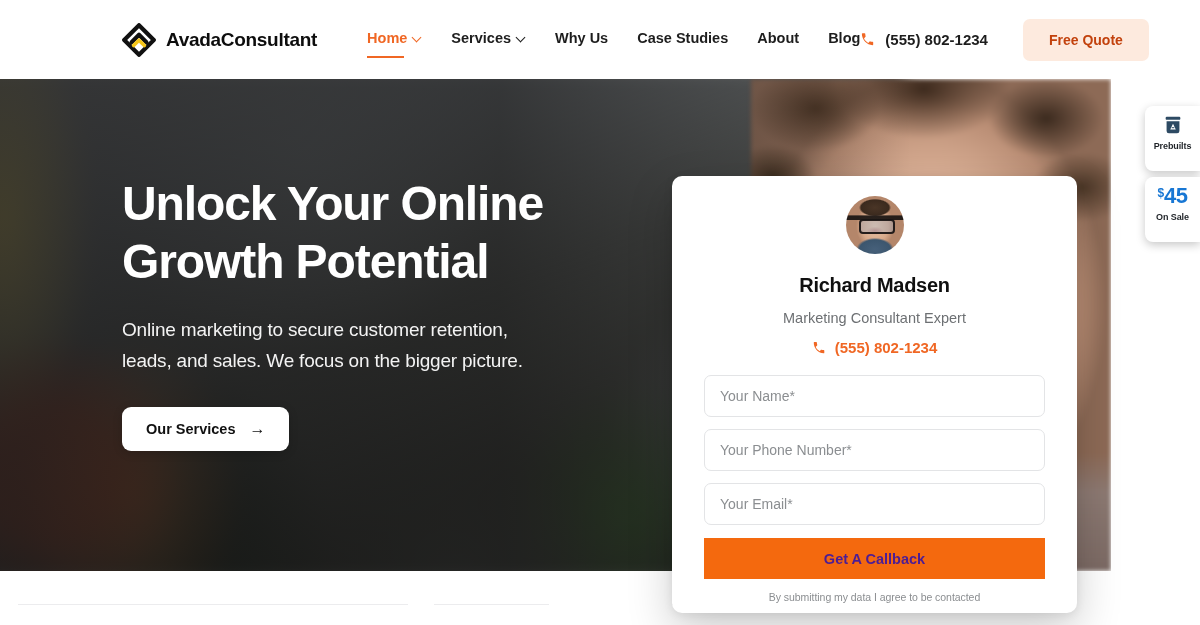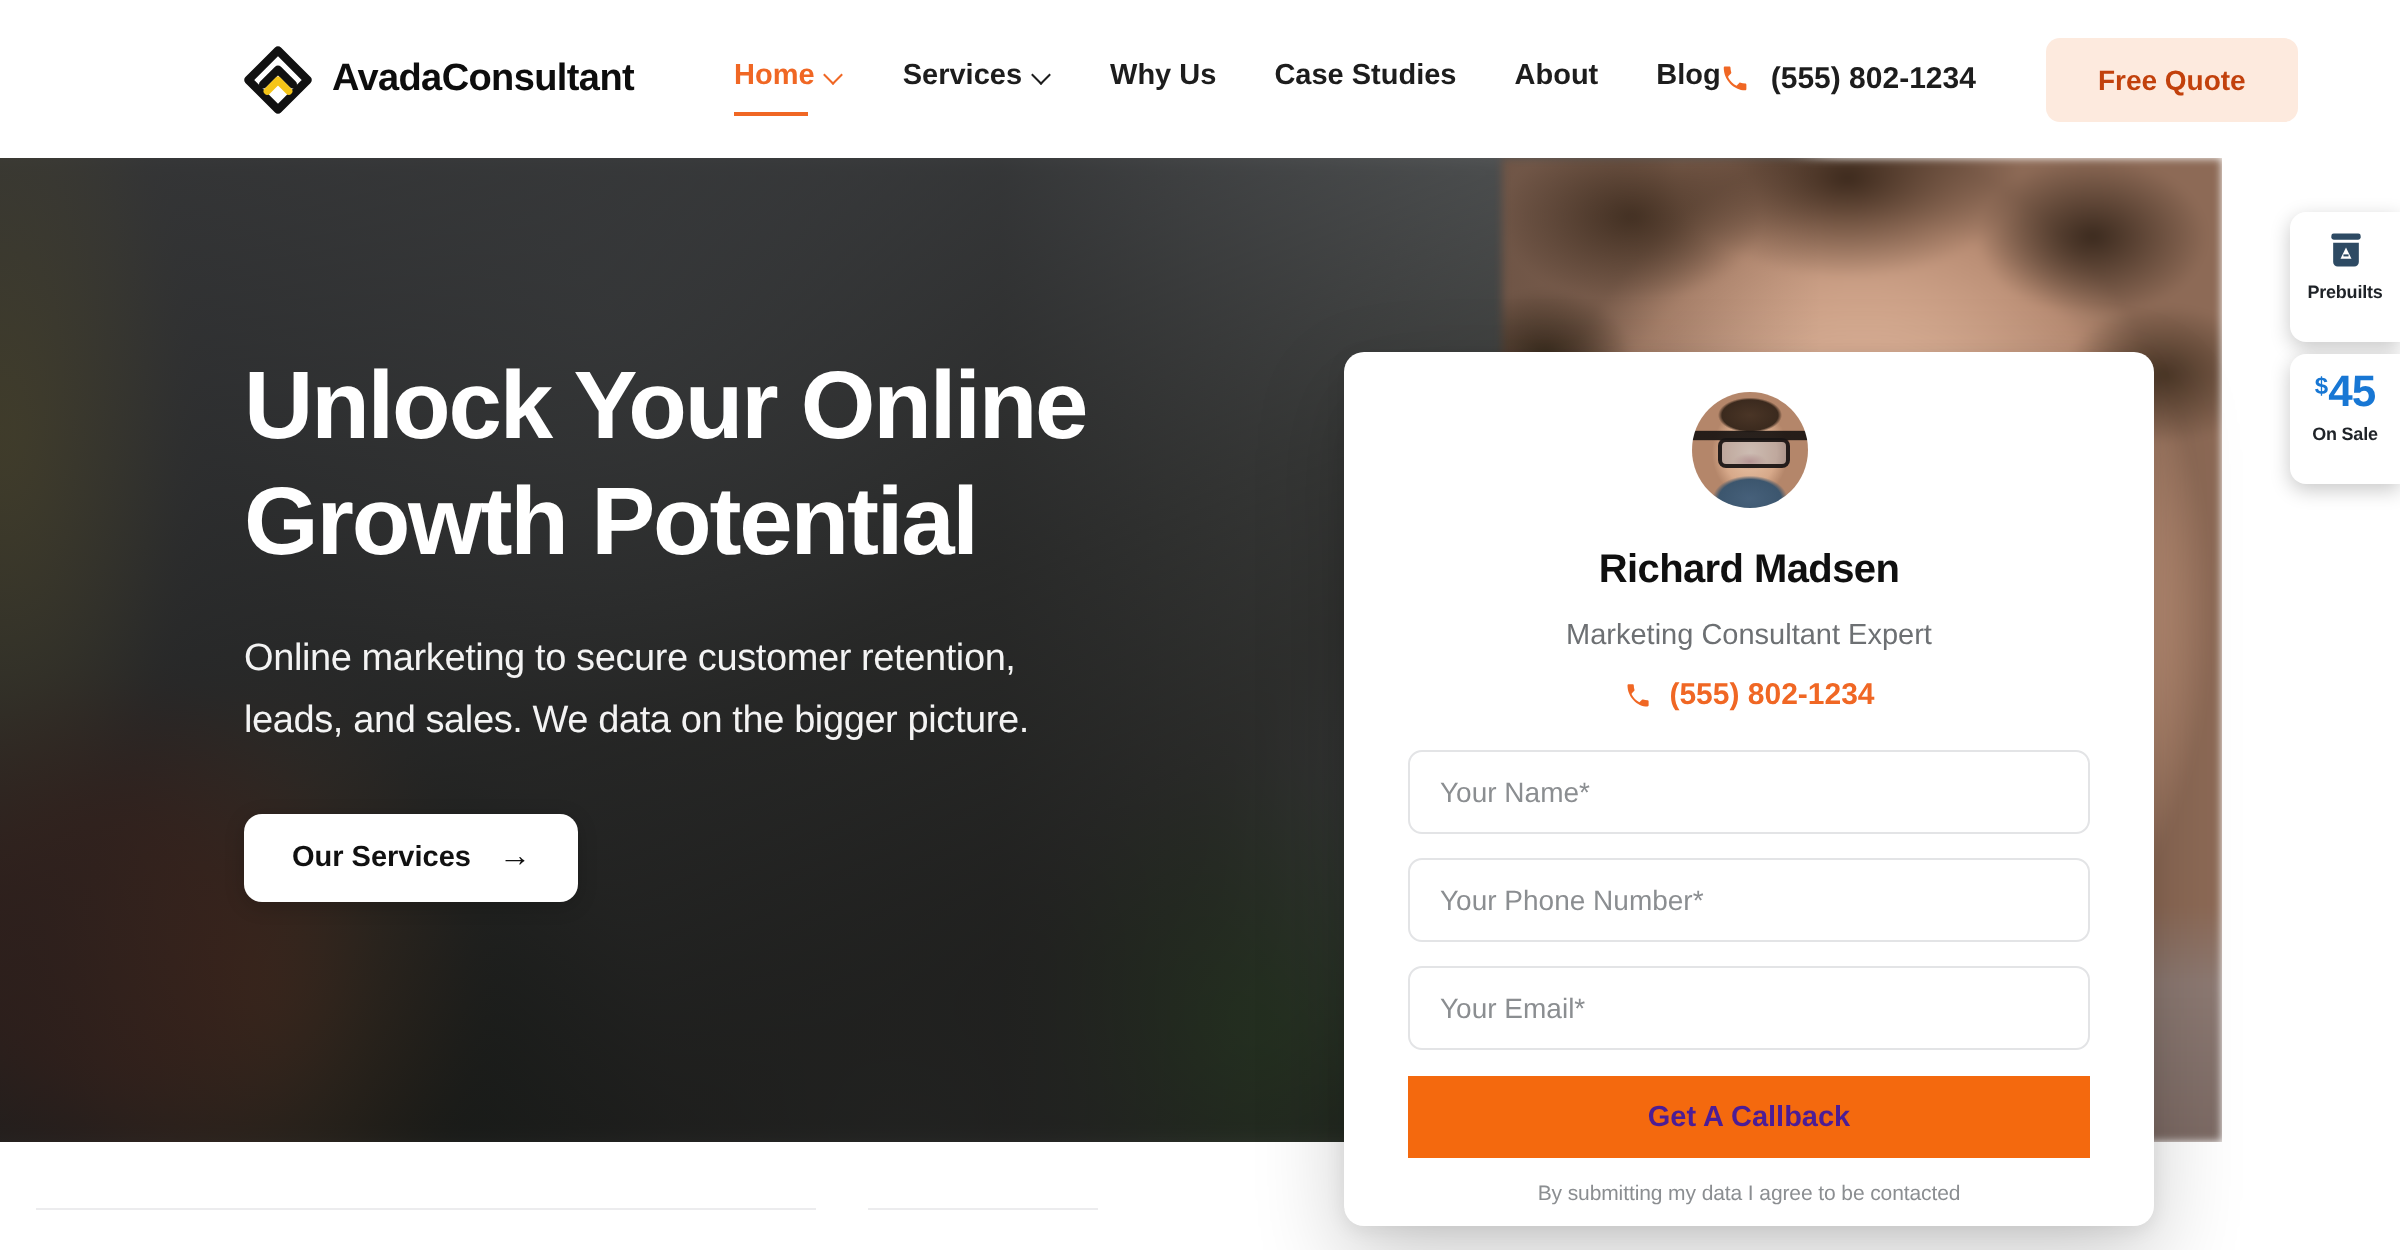--- a/index.html
+++ b/index.html
@@ -296,21 +296,21 @@
     </div>
     <div class="hero-overlay"></div>
 
     <div class="hero-content">
       <h1 class="hero-title">
         <span>Unlock Your Online</span><br>
         <span>Growth Potential</span>
       </h1>
       <p class="hero-sub">
         <span>Online marketing to secure customer retention,</span><br>
-        <span>leads, and sales. We data on the bigger picture.</span>
+        <span>leads, and sales. We focus on the bigger picture.</span>
       </p>
       <button class="btn-services">
         <span>Our Services</span>
         <span class="arrow-right">→</span>
       </button>
     </div>
   </div>
 
   <div class="card">
     <div class="avatar"></div>

